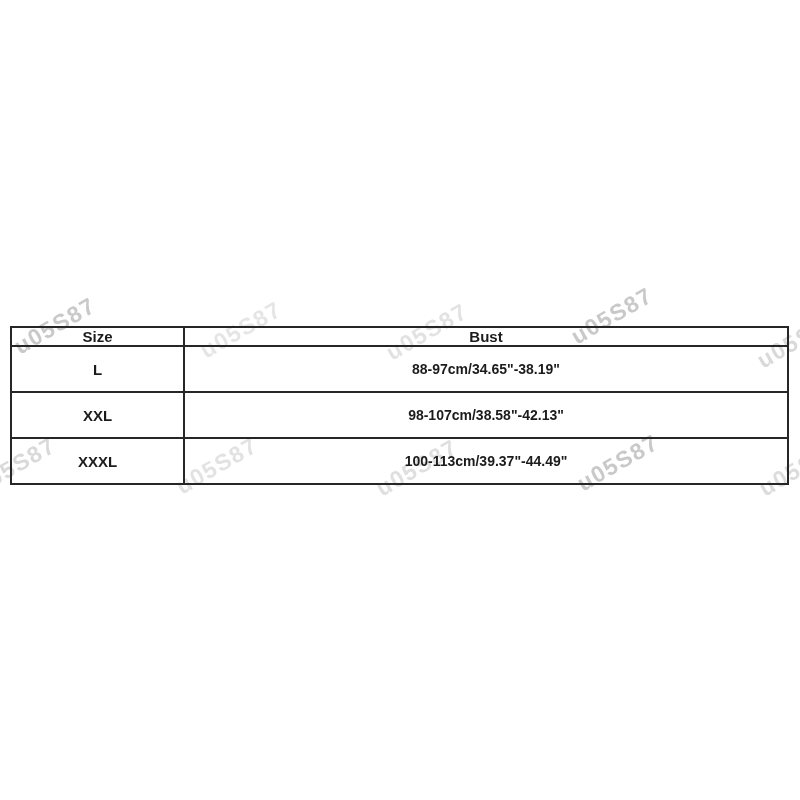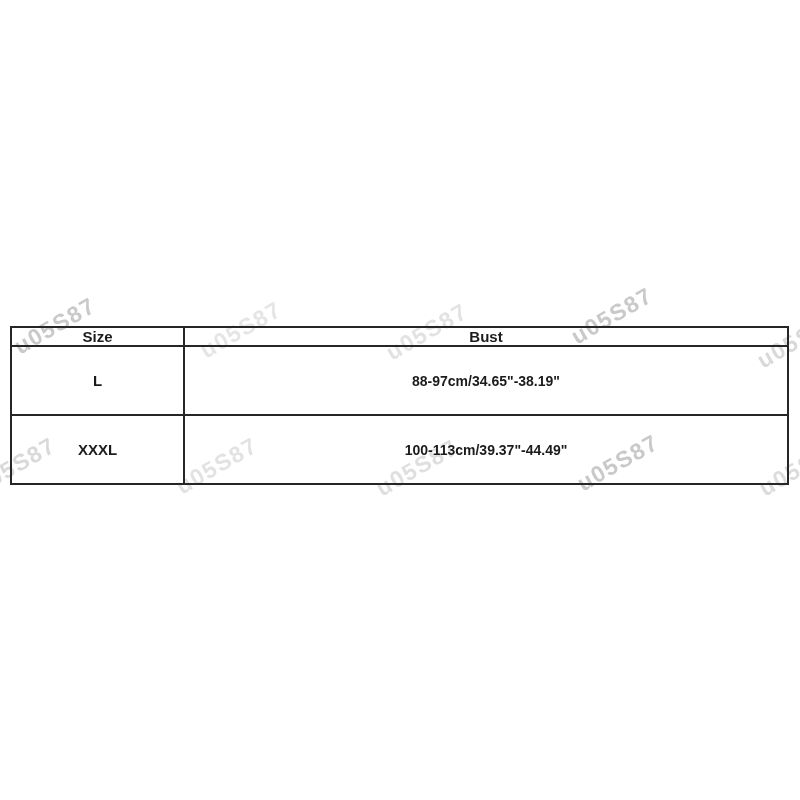--- a/index.html
+++ b/index.html
@@ -74,19 +74,23 @@
         <th>Size</th>
         <th>Bust</th>
       </tr>
     </thead>
     <tbody>
       <tr>
         <td class="size-cell">L</td>
         <td class="bust-cell">88-97cm/34.65"-38.19"</td>
       </tr>
       <tr>
+        <td class="size-cell">XXL</td>
+        <td class="bust-cell">98-107cm/38.58"-42.13"</td>
+      </tr>
+      <tr>
         <td class="size-cell">XXXL</td>
         <td class="bust-cell">100-113cm/39.37"-44.49"</td>
       </tr>
     </tbody>
   </table>
 
 </div>
 
 </body></html>

